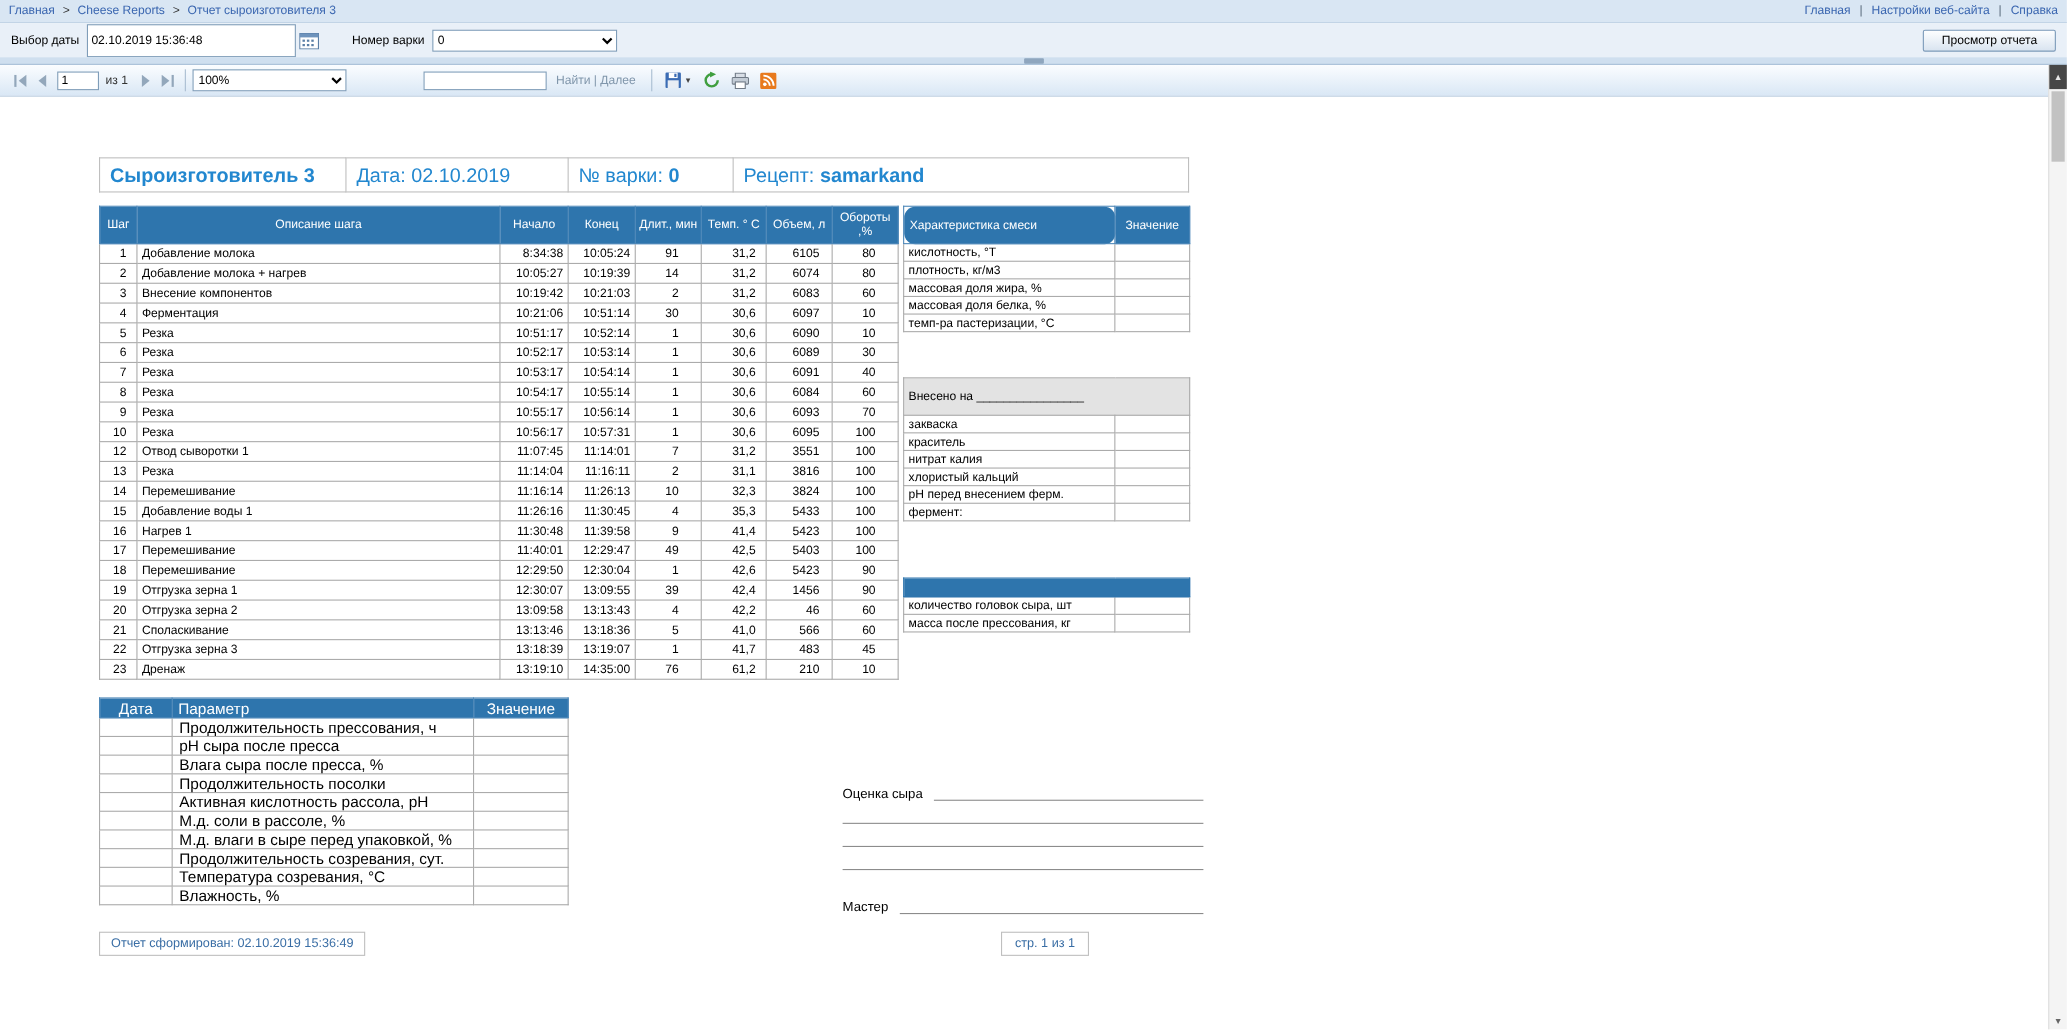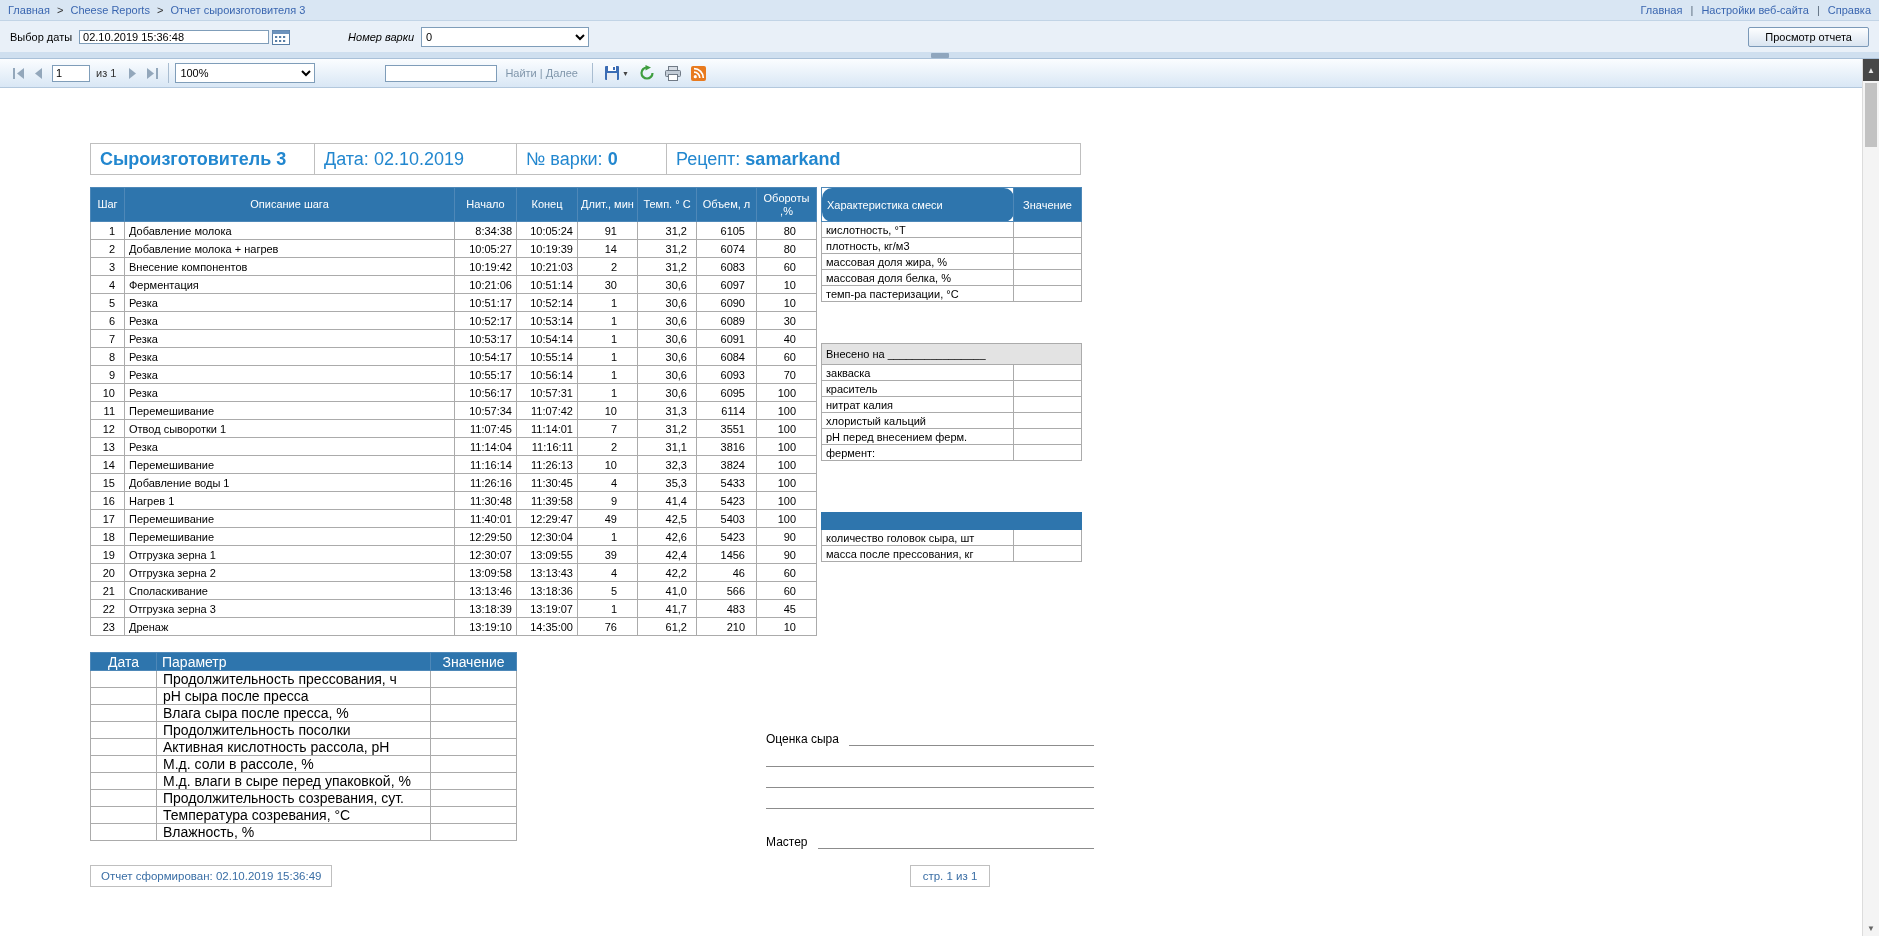--- a/index.html
+++ b/index.html
@@ -8,24 +8,24 @@
 
   
   .topbar{display:flex;justify-content:space-between;align-items:center;background:#D9E6F3;border-bottom:1px solid #C2D4E6;padding:3px 8px;height:21px;}
   .crumb a,.top-links a{color:#3A66B0;text-decoration:none;cursor:pointer;}
   .crumb .sep{color:#333;margin:0 4px;}
   .top-links .sep{color:#5A6B7C;margin:0 5px;}
 
   
   .paramsbar{display:flex;align-items:center;background:#E9F0F8;height:31px;padding:0 10px;}
   .paramsbar label{margin-right:7px;}
-  .txt{border:1px solid #7F9DB9;height:14px;font:11px "Liberation Sans",sans-serif;padding:1px 3px;background:#fff;}
+  .txt{border:1px solid #7F9DB9;height:30px;font:11px "Liberation Sans",sans-serif;padding:1px 3px;background:#fff;}
   .date-input{width:190px;}
   .cal-btn{width:20px;height:18px;margin-left:3px;border:0;background:transparent;cursor:pointer;padding:0;display:flex;align-items:center;}
-  .batch-label{margin-left:56px;font-style:italic;}
+  .batch-label{margin-left:28px;}
   .batch-select{width:168px;height:20px;font:11px "Liberation Sans",sans-serif;border:1px solid #7F9DB9;background:#fff;}
   .view-btn{margin-left:auto;border:1px solid #7B99B8;background:linear-gradient(#FDFEFF,#D9E4F0);padding:3px 16px;font:11px "Liberation Sans",sans-serif;border-radius:2px;cursor:pointer;}
 
   
   .splitter{height:7px;background:#CFDFEF;border-bottom:1px solid #A9C0D8;position:relative;}
   .splitter-handle{position:absolute;left:50%;top:1px;transform:translateX(-50%);width:18px;height:5px;background:#8FA6BE;border-radius:1px;cursor:pointer;}
 
   
   .toolbar{display:flex;align-items:center;height:29px;background:linear-gradient(#FBFDFF,#D9E7F5);border-bottom:1px solid #B3C8DD;padding:0 8px;width:1862px;}
   .tb-btn{width:20px;height:20px;display:flex;align-items:center;justify-content:center;background:transparent;border:0;cursor:pointer;padding:0;}
@@ -59,21 +59,21 @@
   .steps-table td.col5{padding-right:9px;}
   .steps-table td.col6{padding-right:11px;}
   .steps-table td.col7{padding-right:20px;}
 
   .mix-table{width:260px;table-layout:fixed;font-size:11px;margin-left:4px;}
   .mix-table th{background:#2E75AD;color:#fff;font-weight:normal;border:1px solid #4E88B8;height:34px;}
   .mix-th-label{text-align:left;padding-left:5px;border-radius:10px;}
   .mix-table td{height:16px;}
   td.mix-label{border:1px solid #ABABAB;padding:0 4px;}
   td.mix-value{border:1px solid #ABABAB;}
-  td.mix-section{background:#E3E3E3;border:1px solid #ABABAB;height:21px;padding:0 4px;}
+  td.mix-section{background:#E3E3E3;border:1px solid #ABABAB;height:34px;padding:0 4px;}
   td.mix-header2{background:#2E75AD;border:1px solid #2E75AD;height:17px;}
   td.mix-spacer{height:42px;border:0;}
   td.mix-spacer2{height:52px;border:0;}
 
   .bottom-row{display:flex;align-items:flex-start;margin-top:16px;}
   .quality-table{width:426px;table-layout:fixed;font-size:14px;}
   .quality-table th{background:#2E75AD;color:#fff;font-weight:normal;border:1px solid #4E88B8;height:18px;padding:0 5px;}
   .quality-table th.a-l{text-align:left;}
   .quality-table td{border:1px solid #ABABAB;height:16px;padding:0 6px;}
 
@@ -348,30 +348,20 @@
             <td class="col0 a-r">10</td>
             <td class="col1 a-l">Резка</td>
             <td class="col2 a-r">10:56:17</td>
             <td class="col3 a-r">10:57:31</td>
             <td class="col4 a-r">1</td>
             <td class="col5 a-r">30,6</td>
             <td class="col6 a-r">6095</td>
             <td class="col7 a-r">100</td>
           </tr>
           <tr>
-            <td class="col0 a-r">11</td>
-            <td class="col1 a-l">Перемешивание</td>
-            <td class="col2 a-r">10:57:34</td>
-            <td class="col3 a-r">11:07:42</td>
-            <td class="col4 a-r">10</td>
-            <td class="col5 a-r">31,3</td>
-            <td class="col6 a-r">6114</td>
-            <td class="col7 a-r">100</td>
-          </tr>
-          <tr>
             <td class="col0 a-r">12</td>
             <td class="col1 a-l">Отвод сыворотки 1</td>
             <td class="col2 a-r">11:07:45</td>
             <td class="col3 a-r">11:14:01</td>
             <td class="col4 a-r">7</td>
             <td class="col5 a-r">31,2</td>
             <td class="col6 a-r">3551</td>
             <td class="col7 a-r">100</td>
           </tr>
           <tr>

